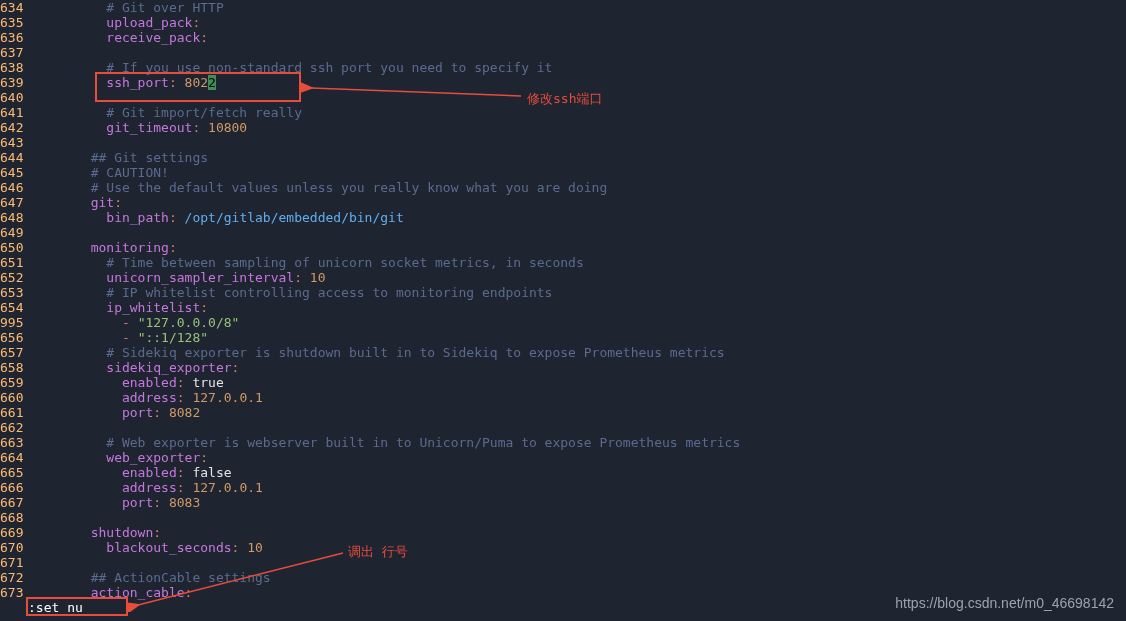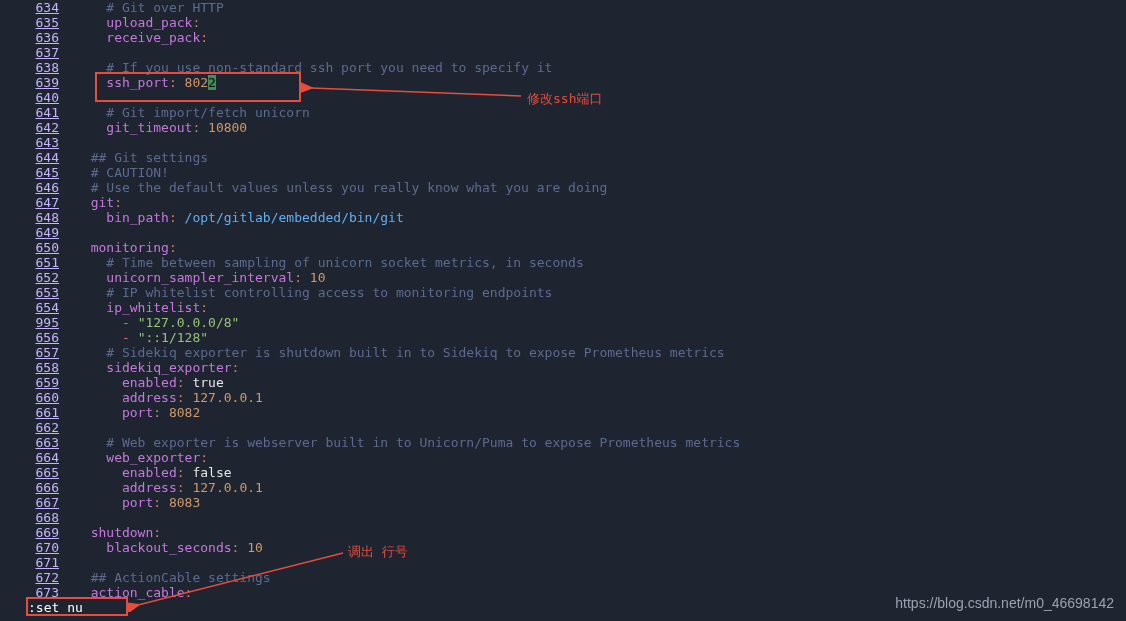--- a/index.html
+++ b/index.html
@@ -17,25 +17,23 @@
     .editor {
       position: relative;
     }
     .line {
       display: flex;
       height: 15px;
       white-space: pre;
     }
     .line-num {
       width: 75px;
-      text-align: right;
       padding-right: 16px;
-      color: #c4b5fd;
+      color: #fdba74;
       user-select: none;
-      text-decoration: underline;
     }
     .code {
       flex: 1;
       position: relative;
     }
     .comment { color: #5b6b8f; }
     .key { color: #c678dd; }
     .colon { color: #d4846e; }
     .num { color: #d19a66; }
     .str { color: #98c379; }
@@ -104,21 +102,21 @@
 <body>
 
 <div class="editor" id="editor">
     <div class="line"><span class="line-num">634</span><span class="code"><span>    </span><span class="comment"># Git over HTTP</span></span></div>
     <div class="line"><span class="line-num">635</span><span class="code"><span>    </span><span class="key">upload_pack</span><span class="colon">:</span></span></div>
     <div class="line"><span class="line-num">636</span><span class="code"><span>    </span><span class="key">receive_pack</span><span class="colon">:</span></span></div>
     <div class="line"><span class="line-num">637</span><span class="code"></span></div>
     <div class="line"><span class="line-num">638</span><span class="code"><span>    </span><span class="comment"># If you use non-standard ssh port you need to specify it</span></span></div>
     <div class="line"><span class="line-num">639</span><span class="code"><span>    </span><span class="key">ssh_port</span><span class="colon">:</span><span> </span><span class="num">802</span><span class="cursor-hl">2</span></span></div>
     <div class="line"><span class="line-num">640</span><span class="code"></span></div>
-    <div class="line"><span class="line-num">641</span><span class="code"><span>    </span><span class="comment"># Git import/fetch unicorn</span></span></div>
+    <div class="line"><span class="line-num">641</span><span class="code"><span>    </span><span class="comment"># Git import/fetch really</span></span></div>
     <div class="line"><span class="line-num">642</span><span class="code"><span>    </span><span class="key">git_timeout</span><span class="colon">:</span><span> </span><span class="num">10800</span></span></div>
     <div class="line"><span class="line-num">643</span><span class="code"></span></div>
     <div class="line"><span class="line-num">644</span><span class="code"><span>  </span><span class="comment">## Git settings</span></span></div>
     <div class="line"><span class="line-num">645</span><span class="code"><span>  </span><span class="comment"># CAUTION!</span></span></div>
     <div class="line"><span class="line-num">646</span><span class="code"><span>  </span><span class="comment"># Use the default values unless you really know what you are doing</span></span></div>
     <div class="line"><span class="line-num">647</span><span class="code"><span>  </span><span class="key">git</span><span class="colon">:</span></span></div>
     <div class="line"><span class="line-num">648</span><span class="code"><span>    </span><span class="key">bin_path</span><span class="colon">:</span><span> </span><span class="path">/opt/gitlab/embedded/bin/git</span></span></div>
     <div class="line"><span class="line-num">649</span><span class="code"></span></div>
     <div class="line"><span class="line-num">650</span><span class="code"><span>  </span><span class="key">monitoring</span><span class="colon">:</span></span></div>
     <div class="line"><span class="line-num">651</span><span class="code"><span>    </span><span class="comment"># Time between sampling of unicorn socket metrics, in seconds</span></span></div>

